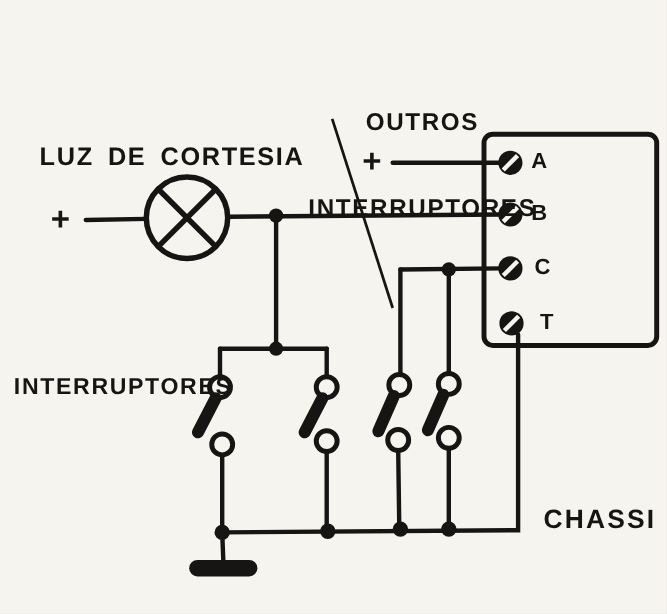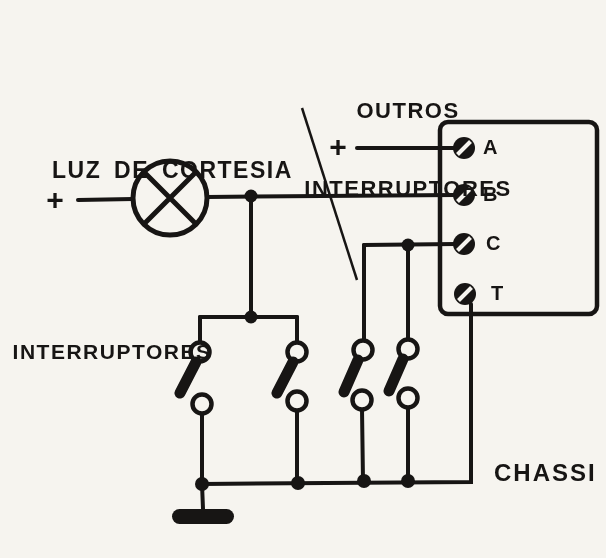--- a/index.html
+++ b/index.html
@@ -22,22 +22,22 @@
     top: 0;
   }
   .lbl {
     position: absolute;
     font-weight: bold;
     color: #171514;
     line-height: 1.15;
     white-space: pre;
   }
   .lbl.center { text-align: center; }
-  #lbl-courtesy   { left: 52px;  top: 129px; width: 236px; font-size: 23px; letter-spacing: 1.5px; word-spacing: 5px; margin-top: 28px; }
-  #lbl-others     { left: 302px; top: 46px;  width: 212px; font-size: 22px; letter-spacing: 1.5px; line-height: 26px; }
+  #lbl-courtesy   { left: 36px;  top: 129px; width: 236px; font-size: 23px; letter-spacing: 1.5px; word-spacing: 5px; }
+  #lbl-others     { left: 278px; top: 46px;  width: 212px; font-size: 22px; letter-spacing: 1.5px; line-height: 26px; }
   #lbl-doors      { left: 8px;   top: 287px; width: 208px; font-size: 21px; letter-spacing: 1.5px; word-spacing: 9px; line-height: 26px; }
   #lbl-alarme     { left: 469px; top: 205px; font-size: 21px; letter-spacing: 1.5px; }
   #lbl-chassi     { left: 494px; top: 459px; font-size: 24px; letter-spacing: 2px; }
   .term-lbl       { font-size: 20px; letter-spacing: 0; }
   #lbl-term-a     { left: 483px; top: 136px; }
   #lbl-term-b     { left: 483px; top: 183px; }
   #lbl-term-c     { left: 486px; top: 232px; }
   #lbl-term-t     { left: 491px; top: 282px; }
   .plus           { font-size: 30px; font-weight: bold; width: 28px; text-align: center; line-height: 32px; }
   #plus-left      { left: 41px;  top: 184px; }

